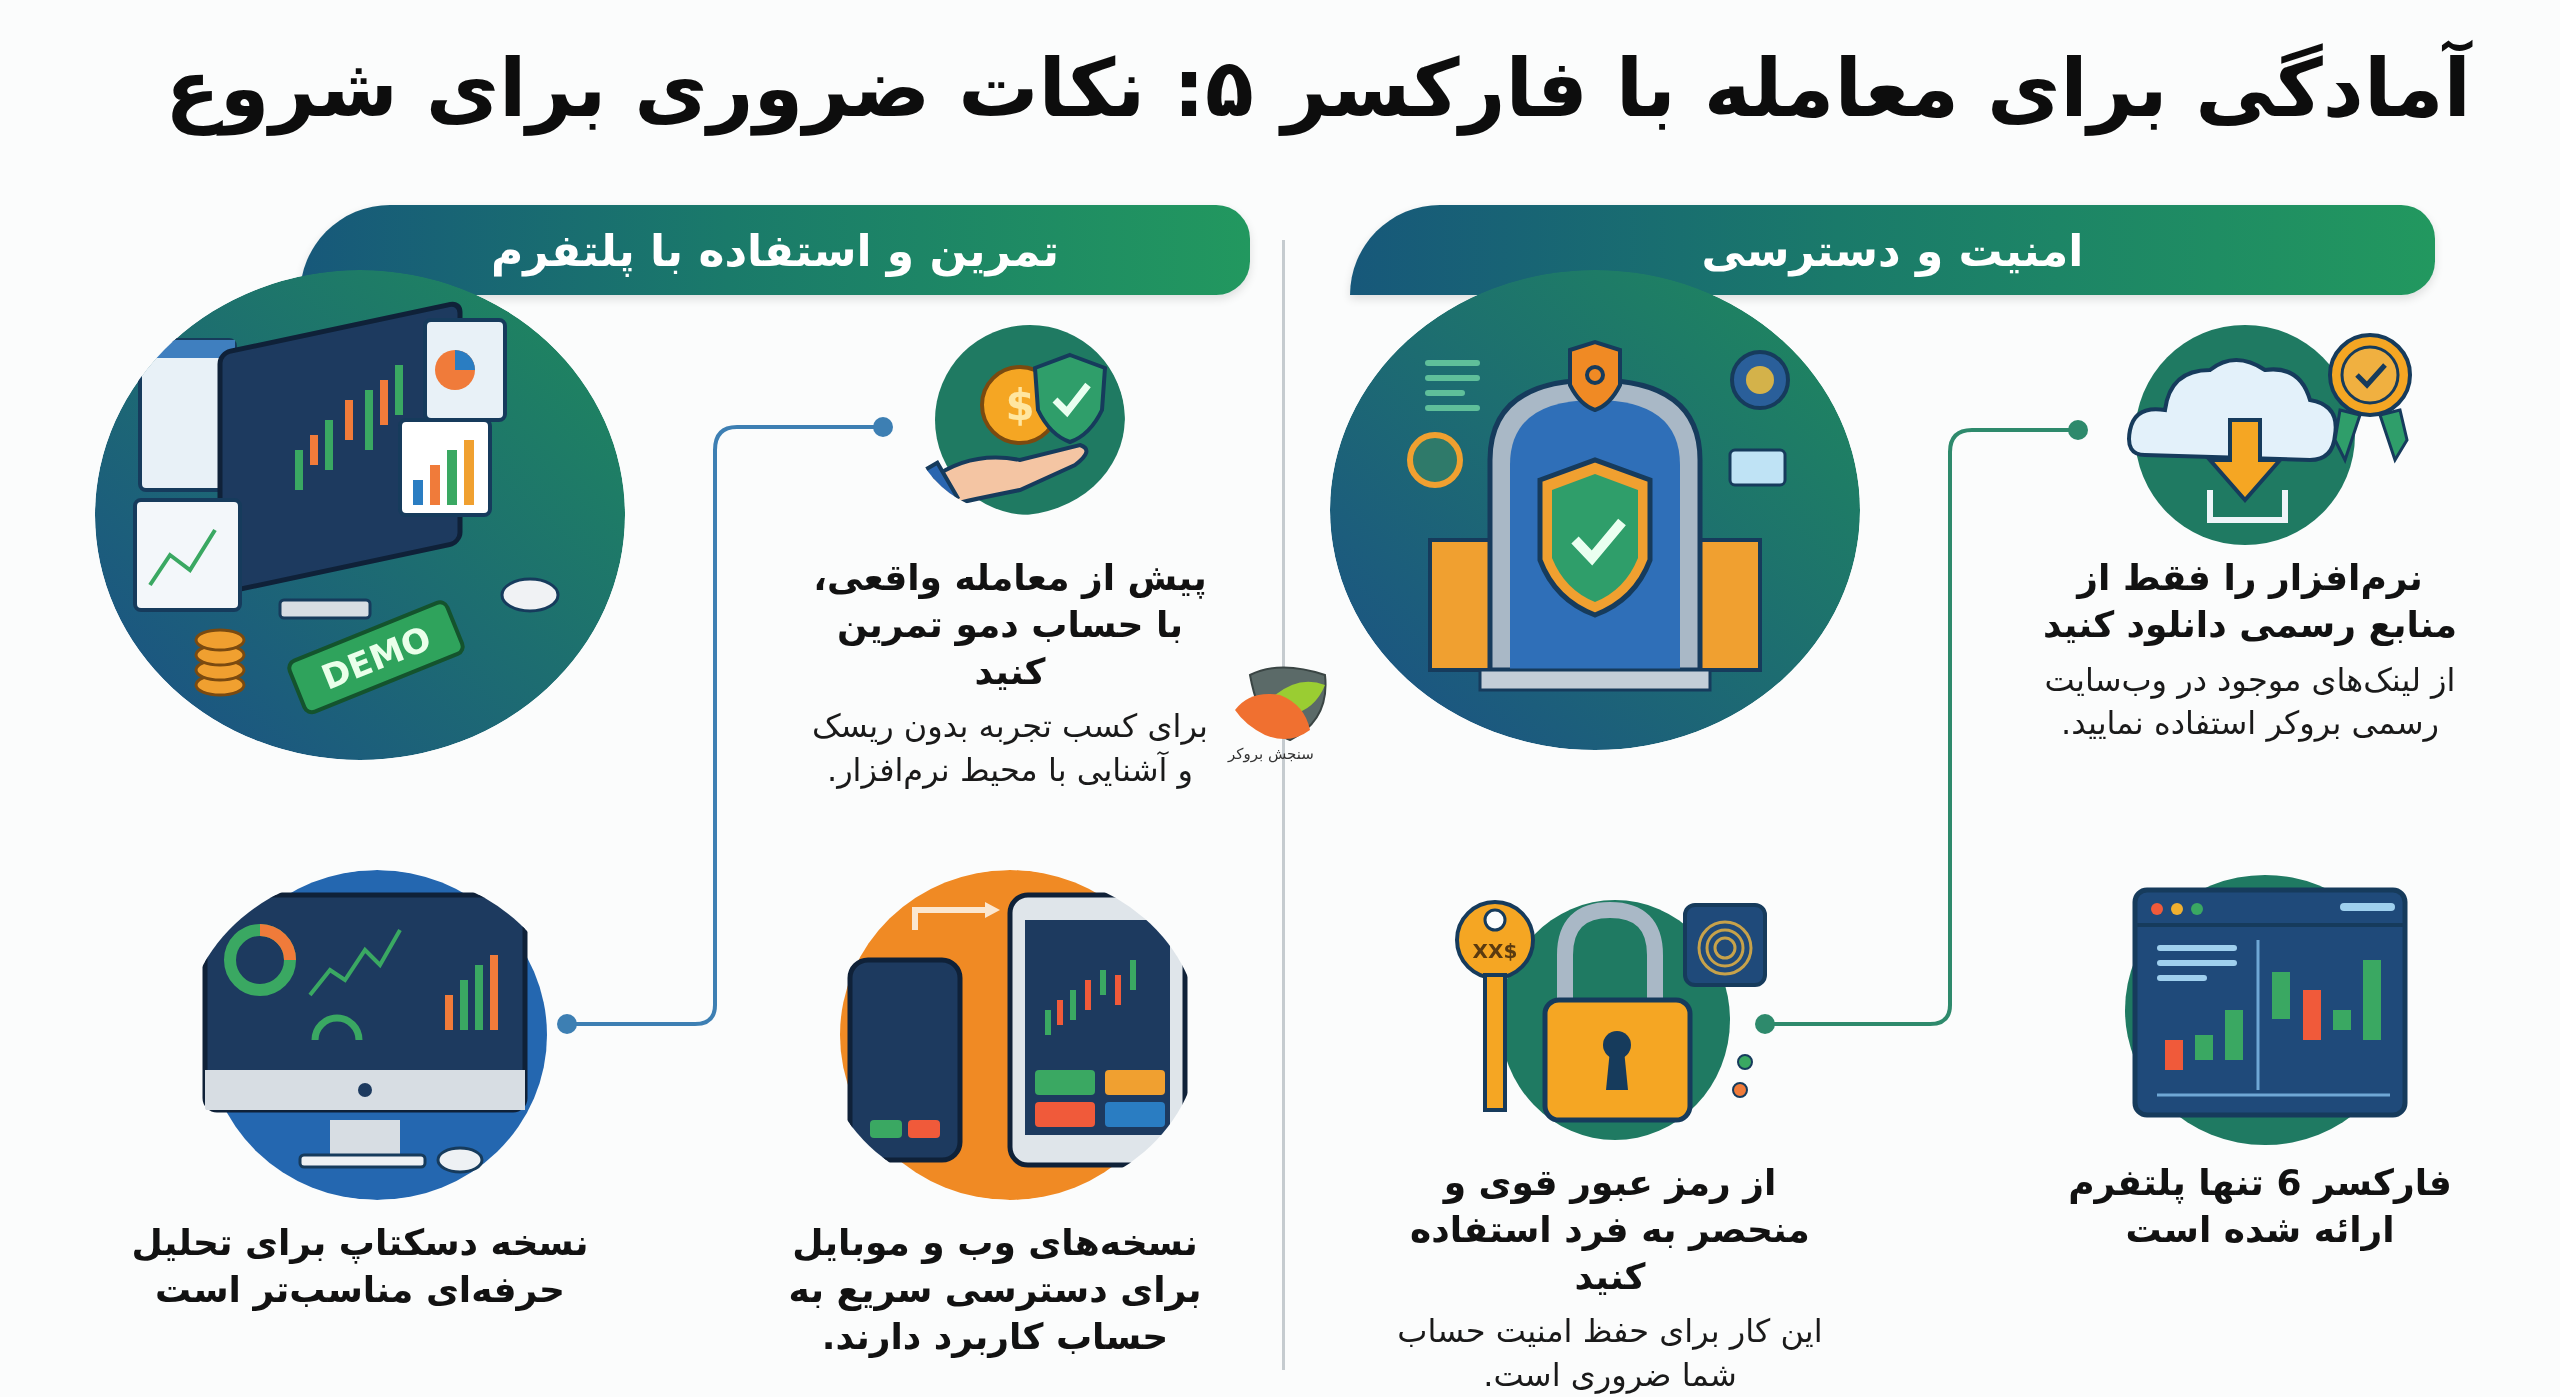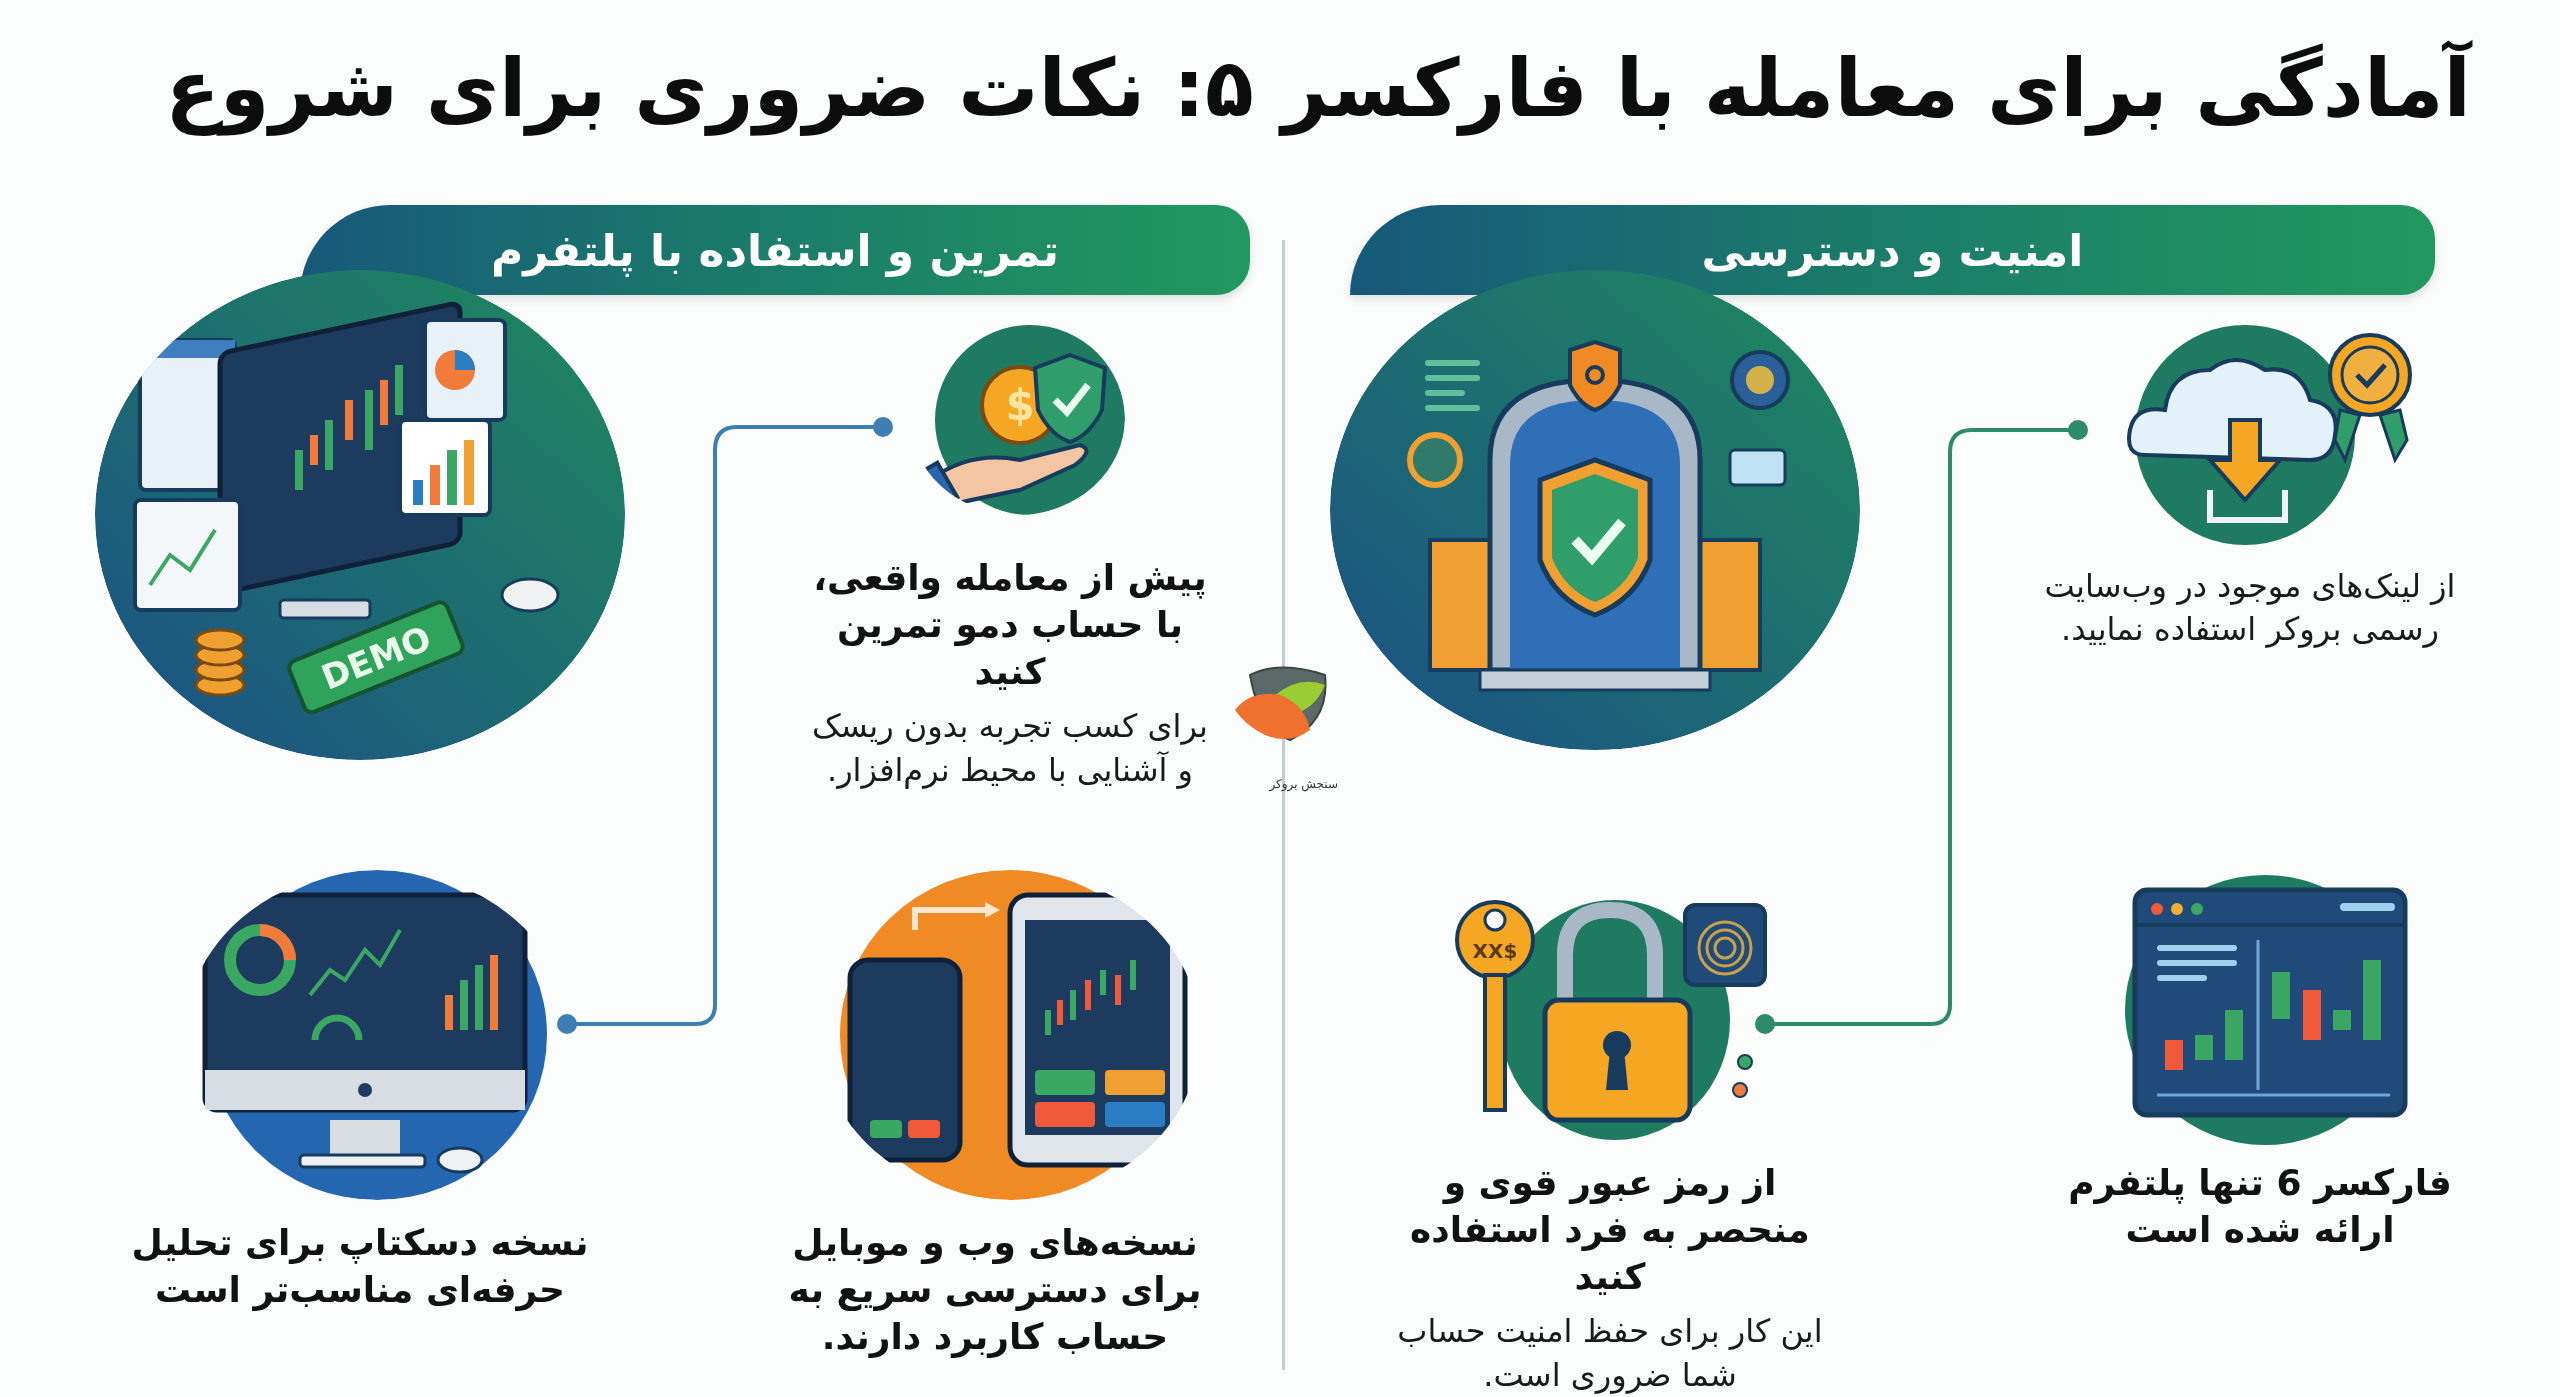--- a/index.html
+++ b/index.html
@@ -33,21 +33,21 @@
   .circle svg { width: 100%; height: 100%; display: block; }
 
   .connector { position: absolute; }
   .connector svg { width: 100%; height: 100%; display: block; overflow: visible; }
 
   .text-block { position: absolute; text-align: center; }
   .heading { font-size: 36px; font-weight: 700; line-height: 1.3; color: #121212; }
   .sub { font-size: 32px; font-weight: 400; line-height: 1.35; color: #1a1a1a; margin-top: 10px; }
 
   .logo { position: absolute; left: 1220px; top: 640px; width: 120px; height: 140px; }
-  .logo-text { position: absolute; left: 1228px; top: 745px; width: 110px; text-align: right; font-size: 12px; color: #333; margin-top: 32px; }
+  .logo-text { position: absolute; left: 1228px; top: 745px; width: 110px; text-align: left; font-size: 15px; color: #333; }
 </style>
 </head>
 <body>
 
 <div class="title">آمادگی برای معامله با فارکسر ۵: نکات ضروری برای شروع</div>
 
 <div class="banner left">
   <span>تمرین و استفاده با پلتفرم</span>
 </div>
 <div class="banner right">
@@ -242,20 +242,21 @@
     <path d="M95 175 L95 205 L170 205 L170 175" fill="none" stroke="#eef4f8" stroke-width="6"></path>
     <circle cx="255" cy="60" r="40" fill="#f5a623" stroke="#163b5c" stroke-width="4"></circle>
     <circle cx="255" cy="60" r="28" fill="#f0b040" stroke="#163b5c" stroke-width="3"></circle>
     <polyline points="242,60 252,70 270,50" fill="none" stroke="#163b5c" stroke-width="5"></polyline>
     <polygon points="225,95 245,100 230,145 220,125" fill="#2f9e6a" stroke="#163b5c" stroke-width="3"></polygon>
     <polygon points="285,95 265,100 280,145 292,125" fill="#2f9e6a" stroke="#163b5c" stroke-width="3"></polygon>
   </svg>
 </div>
 
 <div class="text-block" style="left:2030px; top:555px; width:440px;">
+  <div class="heading">نرم‌افزار را فقط از منابع رسمی دانلود کنید</div>
   <div class="sub">از لینک‌های موجود در وب‌سایت رسمی بروکر استفاده نمایید.</div>
 </div>
 
 <div class="connector" style="left:1750px; top:420px; width:340px; height:610px;">
   <svg viewBox="0 0 340 610">
     <path d="M328 10 L222 10 Q200 10 200 32 L200 585 Q200 604 180 604 L15 604" fill="none" stroke="#2e8a6c" stroke-width="4"></path>
     <circle cx="328" cy="10" r="10" fill="#2e8a6c"></circle>
     <circle cx="15" cy="604" r="10" fill="#2e8a6c"></circle>
   </svg>
 </div>

